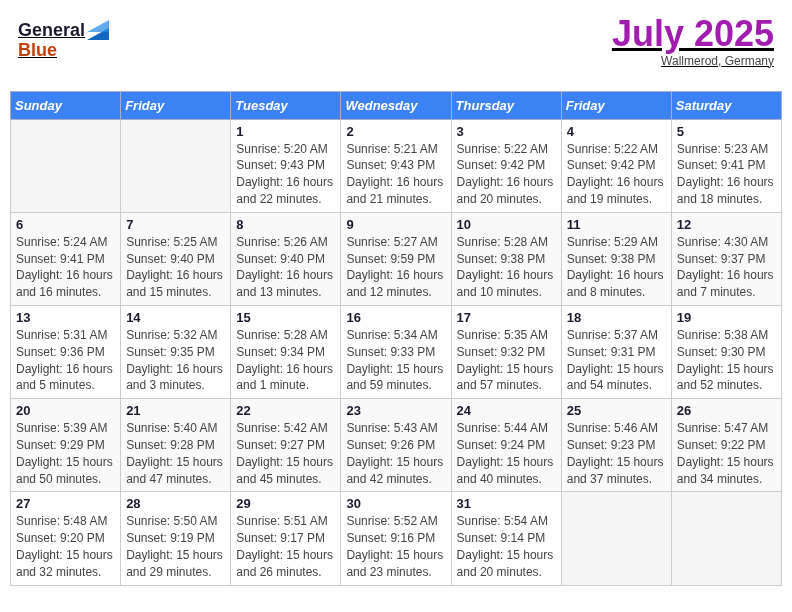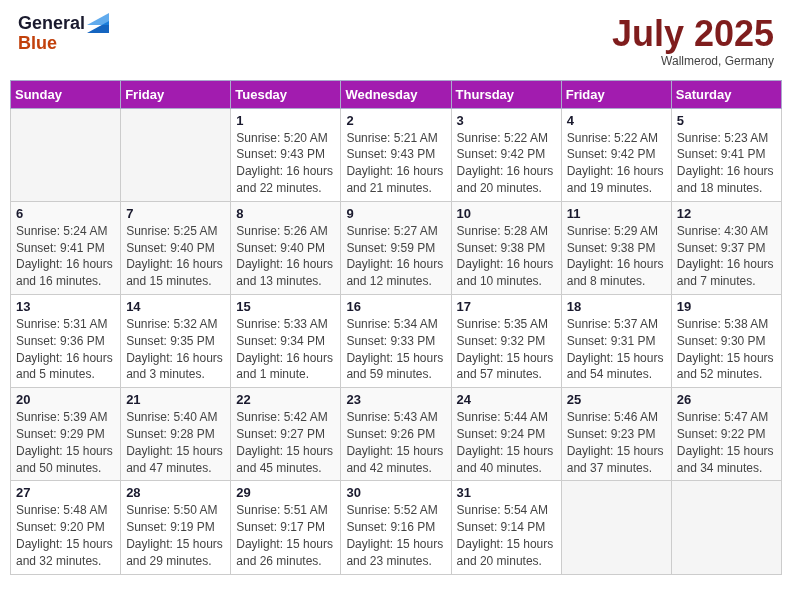--- a/index.html
+++ b/index.html
@@ -6,23 +6,24 @@
     body {
       font-family: Arial, sans-serif;
       background: #fff;
       width: 792px;
       min-height: 612px;
       padding: 10px;
     }
     .header-area {
       display: flex;
       justify-content: space-between;
-      align-items: flex-start;
-      margin-bottom: 8px;
+      align-items: center;
+      margin-bottom: 19px;
       padding: 4px 8px;
+      text-decoration: underline;
     }
     .logo {
       display: flex;
       align-items: center;
     }
     .logo-text {
       display: flex;
       flex-direction: column;
       line-height: 1.1;
     }
@@ -41,40 +42,41 @@
       height: 22px;
       margin-left: 2px;
       margin-top: -4px;
     }
     .title-area {
       text-align: right;
     }
     .month-title {
       font-size: 36px;
       font-weight: bold;
-      color: #7f1d1d;
+      color: #a21caf;
       line-height: 1.1;
     }
     .location-title {
       font-size: 12px;
       color: #444;
     }
     .calendar {
       width: 100%;
       border-collapse: collapse;
       border: 1px solid #ccc;
     }
     .calendar th {
-      background-color: #a21caf;
+      background-color: #3b82f6;
       color: #fff;
       font-size: 13px;
       font-weight: bold;
       padding: 6px 4px;
       text-align: left;
       border: 1px solid #aac;
+      font-style: italic;
     }
     .calendar td {
       vertical-align: top;
       border: 1px solid #ccc;
       padding: 4px 5px;
       width: 110px;
       min-height: 80px;
       background: #fff;
       font-size: 11px;
       color: #333;
@@ -233,21 +235,21 @@
         </td>
         <td>
           <span class="day-number">14</span>
           <div class="day-detail">Sunrise: 5:32 AM
 Sunset: 9:35 PM
 Daylight: 16 hours
 and 3 minutes.</div>
         </td>
         <td>
           <span class="day-number">15</span>
-          <div class="day-detail">Sunrise: 5:33 AM
+          <div class="day-detail">Sunrise: 5:28 AM
 Sunset: 9:34 PM
 Daylight: 16 hours
 and 1 minute.</div>
         </td>
         <td>
           <span class="day-number">16</span>
           <div class="day-detail">Sunrise: 5:34 AM
 Sunset: 9:33 PM
 Daylight: 15 hours
 and 59 minutes.</div>

